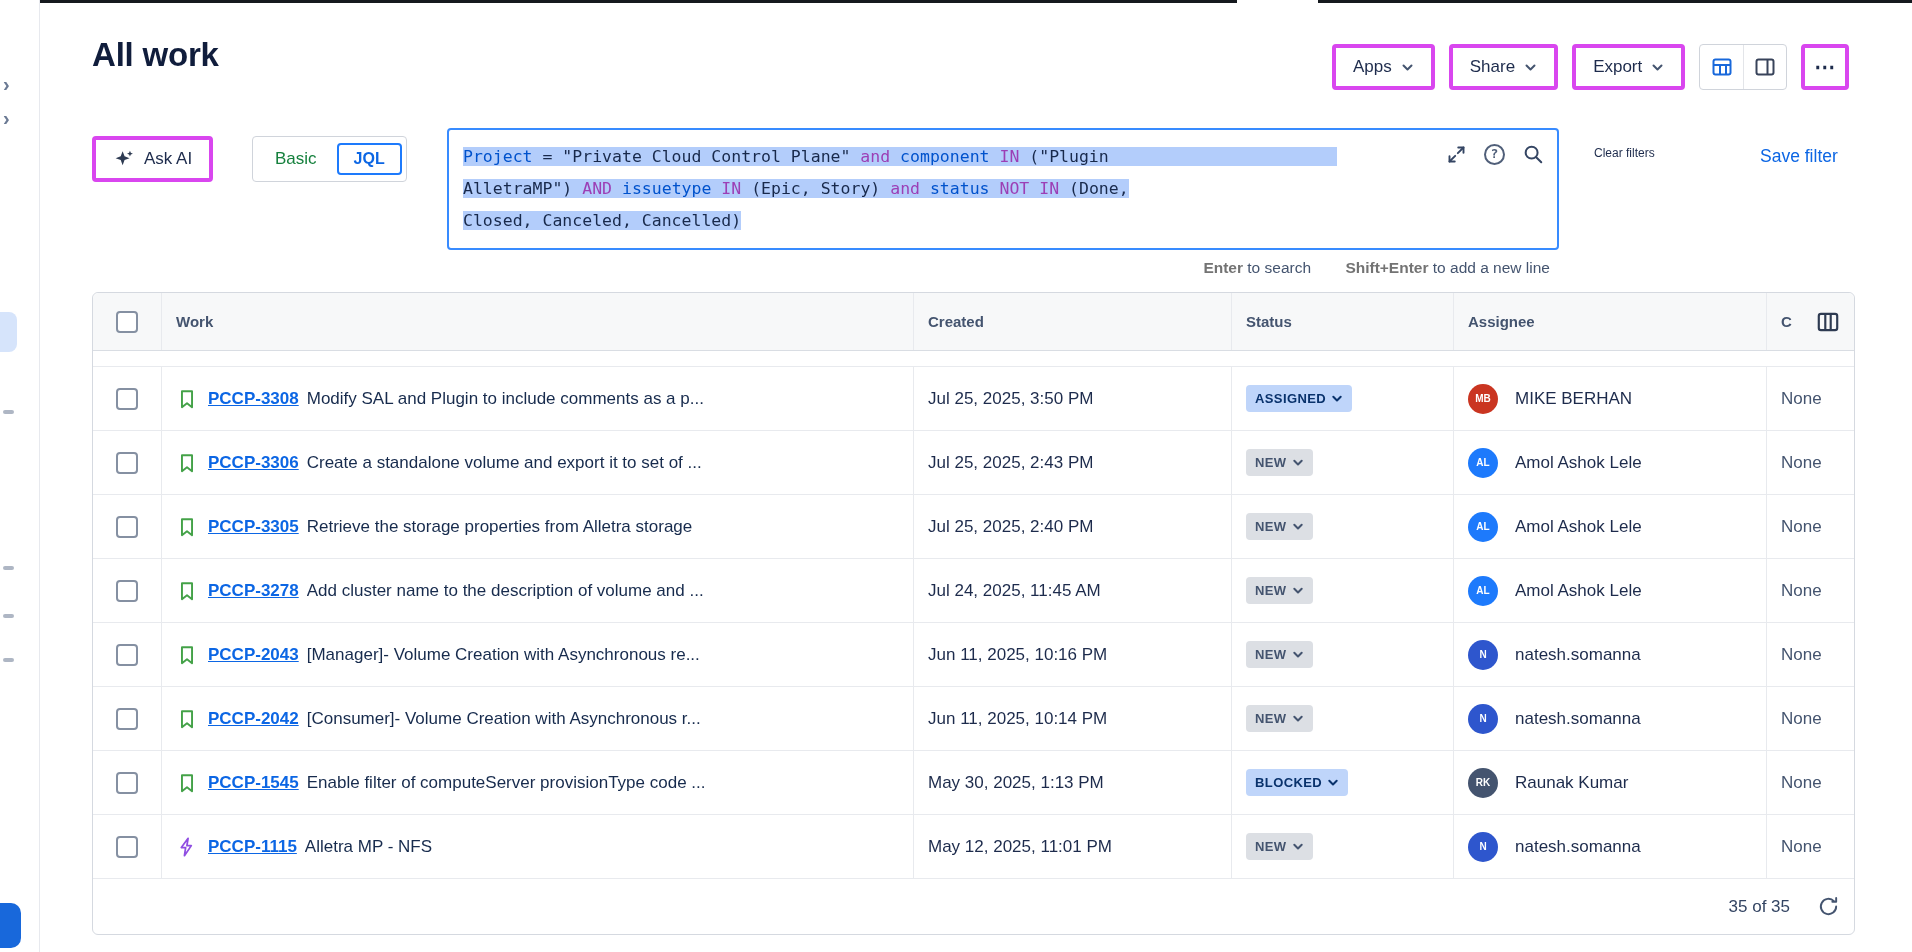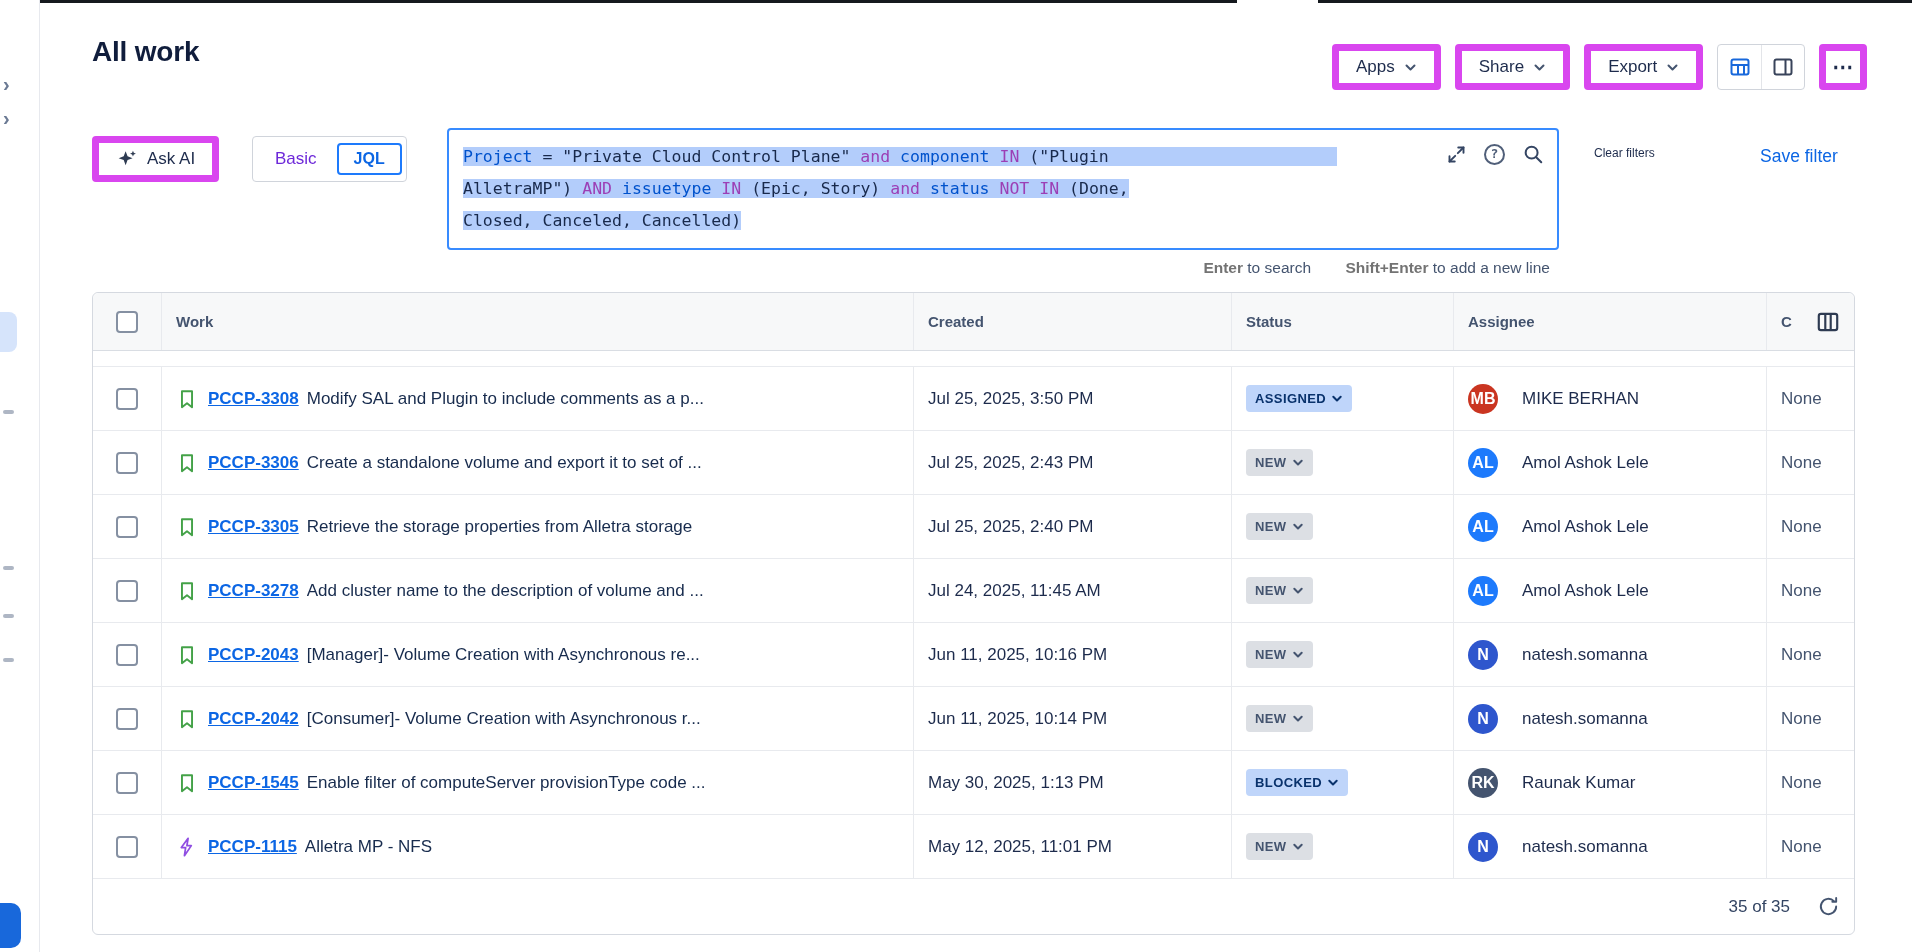--- a/index.html
+++ b/index.html
@@ -12,34 +12,34 @@
   .seg1{left:40px;width:1197px}
   .seg2{left:1318px;width:594px}
 
   
   .sidebar{position:absolute;left:0;top:0;width:40px;height:952px;background:#fff;border-right:1px solid #E7E9EE;z-index:5}
   .sb-chev{position:absolute;left:3px;color:#6B7A94;font-size:20px;font-weight:700;line-height:1}
   .sb-active{position:absolute;left:0;top:312px;width:17px;height:40px;background:#D6E4FB;border-radius:0 8px 8px 0}
   .sb-dash{position:absolute;left:3px;width:11px;height:4px;border-radius:2px;background:#9AA4B5;opacity:.8}
   .sb-tab{position:absolute;left:0;top:903px;width:21px;height:45px;background:#1868DB;border-radius:0 10px 10px 0}
 
-  .title{position:absolute;left:92px;top:36px;font-size:28px;font-weight:700;letter-spacing:-.2px;color:#101D3C}
+  .title{position:absolute;left:92px;top:36px;font-size:33px;font-weight:700;letter-spacing:-.2px;color:#101D3C}
 
   
   .toolbar{position:absolute;left:1332px;top:44px;display:flex;gap:14px;align-items:center;z-index:2}
-  .btn{display:inline-flex;align-items:center;gap:9px;height:46px;padding:0 17px;border:7px solid #d946ef;border-radius:4px;background:#fff;font-size:17px;font-weight:500;color:#1D2B4C;cursor:pointer;white-space:nowrap}
+  .btn{display:inline-flex;align-items:center;gap:9px;height:46px;padding:0 17px;border:4px solid #d946ef;border-radius:4px;background:#fff;font-size:17px;font-weight:500;color:#1D2B4C;cursor:pointer;white-space:nowrap}
   .view-group{display:flex;height:46px;border:1px solid #D0D4DB;border-radius:4px;background:#fff;overflow:hidden}
   .view-btn{width:43px;display:flex;align-items:center;justify-content:center}
   .view-btn+.view-btn{border-left:1px solid #E3E5E9}
   .more-btn{width:48px;justify-content:center;font-size:21px;font-weight:700;padding:0;letter-spacing:1px}
 
   
   .askai{position:absolute;left:92px;top:136px}
   .mode-group{position:absolute;left:252px;top:136px;height:46px;display:flex;align-items:center;border:1px solid #D0D4DB;border-radius:4px;background:#fff;padding-left:2px}
-  .mode-basic{padding:0 20px;font-size:17px;font-weight:500;color:#6d28d9}
+  .mode-basic{padding:0 20px;font-size:17px;font-weight:500;color:#15803d}
   .mode-jql{margin:4px 4px 4px 0;border:2px solid #1D7AFC;border-radius:4px;padding:5px 15px;font-size:16px;font-weight:600;color:#0C66E4;background:#fff}
   .jql-editor{position:absolute;left:447px;top:128px;width:1112px;height:122px;border:2px solid #388BFF;border-radius:4px;background:#fff;
     padding:11px 150px 11px 14px;font-family:"DejaVu Sans Mono","Liberation Mono",monospace;font-size:16.5px;line-height:32px}
   .jql-line{white-space:pre}
   .jql-sel{background:#B3CDFB}
   .jql-sel-ext{padding-right:228px}
   .tok-field{color:#0052CC}
   .tok-kw{color:#9C3FB5}
   .tok-text{color:#18294B}
   .jql-icons{position:absolute;top:13px;right:13px;display:flex;align-items:center;gap:17px}
@@ -64,21 +64,21 @@
   .cols-icon-btn{position:absolute;right:8px;top:13px;width:36px;height:32px;display:flex;align-items:center;justify-content:center;background:#F7F8F9;cursor:pointer}
   .sliver{height:16px;border-bottom:1px solid #E8EAEE}
   .trow{display:flex;height:64px;border-bottom:1px solid #E8EAEE;align-items:stretch}
   .cell{display:flex;align-items:center;padding:0 14px;overflow:hidden}
   .checkbox{width:22px;height:22px;border:2px solid #8590A2;border-radius:4px;background:#fff;cursor:pointer}
   .issue-icon{flex:none;display:flex;margin-right:10px}
   .issue-key{font-size:17px;font-weight:600;color:#0C66E4;text-decoration:underline;white-space:nowrap;margin-right:8px;cursor:pointer}
   .issue-summary{font-size:17px;color:#172B4D;white-space:nowrap;overflow:hidden;text-overflow:ellipsis}
   .created{font-size:17px;color:#1D2B4C;white-space:nowrap}
   .lozenge{display:inline-flex;align-items:center;gap:5px;height:27px;padding:8px 9px;border-radius:4px;font-size:13px;font-weight:700;letter-spacing:.4px;cursor:pointer;white-space:nowrap}
-  .avatar{width:30px;height:30px;border-radius:50%;color:#fff;font-size:16px;font-weight:700;display:flex;align-items:center;justify-content:center;margin-right:24px;flex:none}
+  .avatar{width:30px;height:30px;border-radius:50%;color:#fff;font-size:10px;font-weight:700;display:flex;align-items:center;justify-content:center;margin-right:17px;flex:none}
   .assignee-name{font-size:17px;color:#1D2B4C;white-space:nowrap}
   .none-val{font-size:17px;color:#44546F}
   .tfoot{display:flex;align-items:center;justify-content:flex-end;height:55px;gap:27px;padding:0 14px;font-size:17px;color:#344563}
 </style>
 </head>
 <body>
 
 <div class="topline seg1"></div>
 <div class="topline seg2"></div>
 

